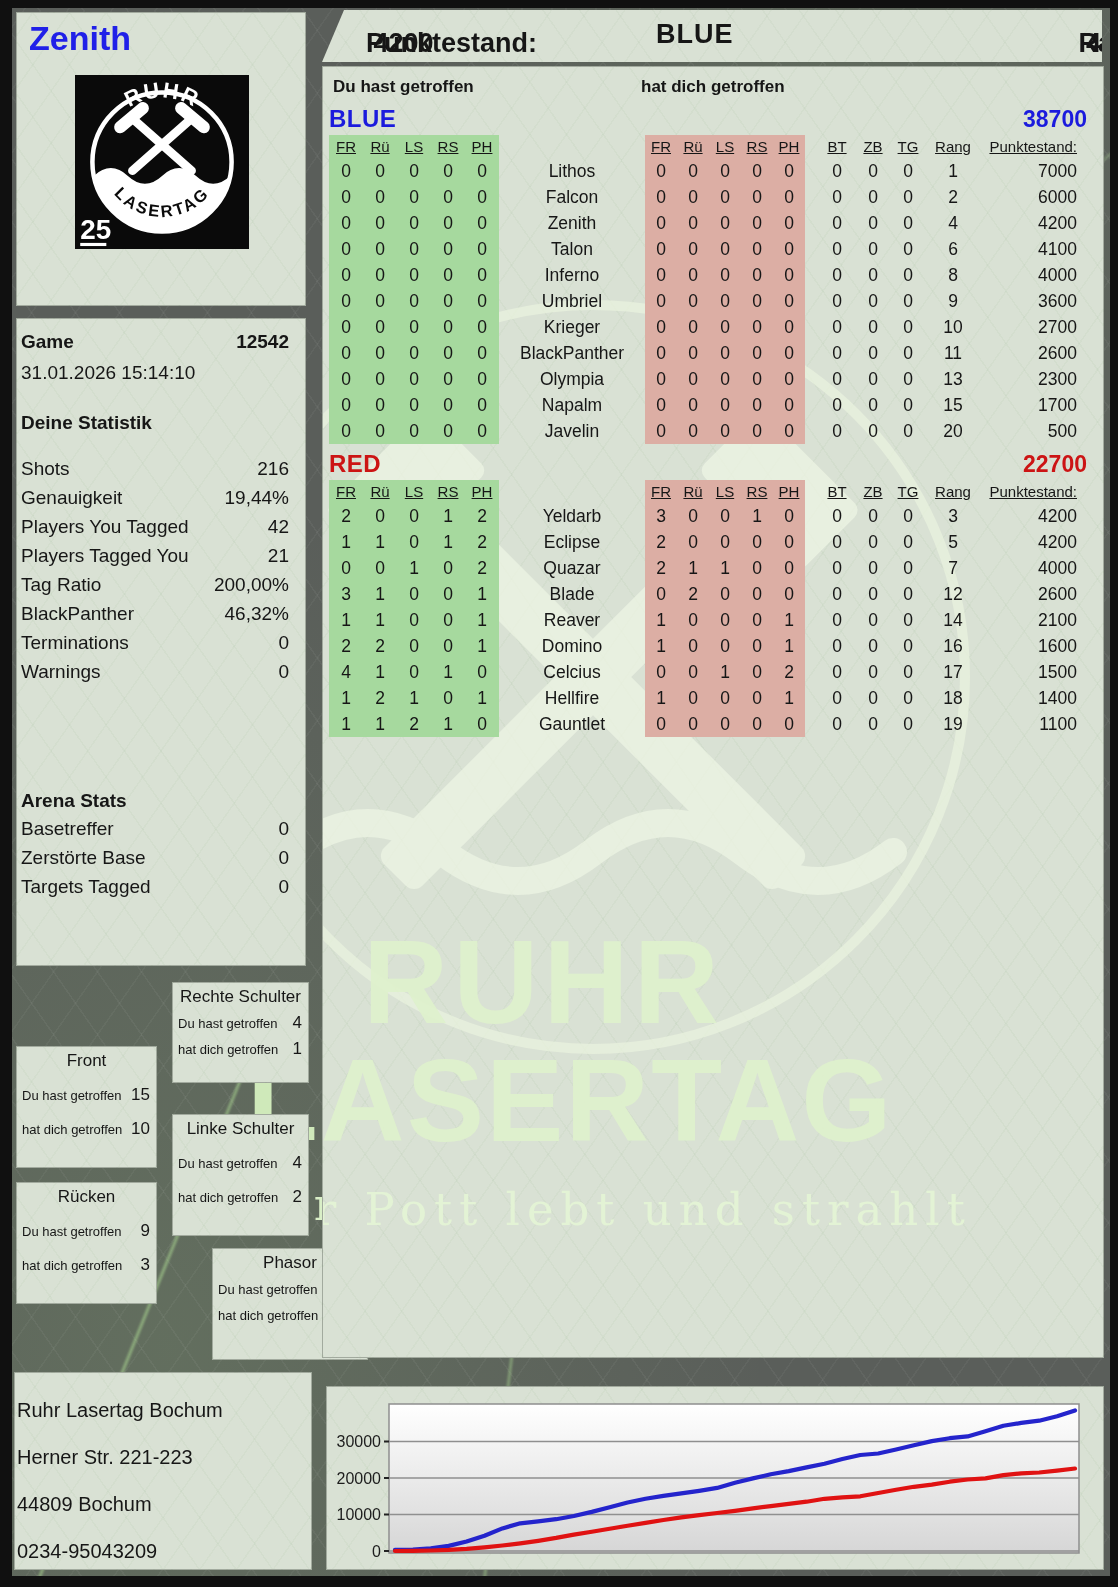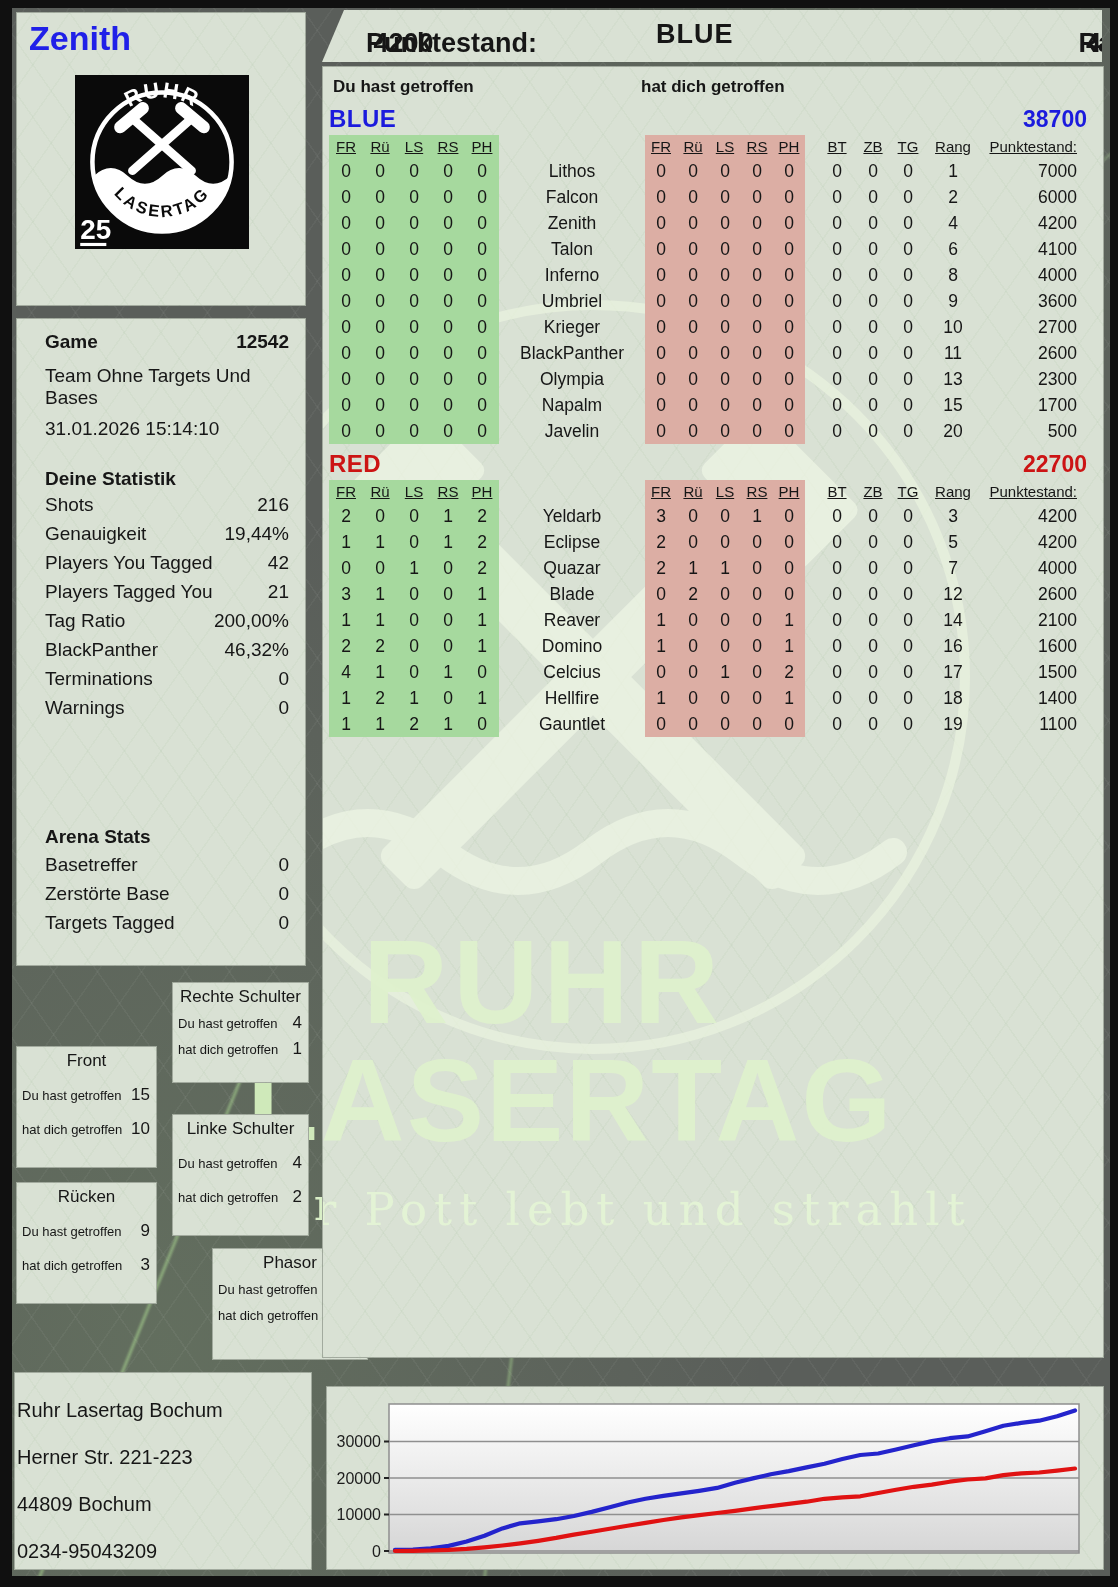--- a/index.html
+++ b/index.html
@@ -40,27 +40,27 @@
   .hdr-team{left:334px;letter-spacing:1px;}
   .hdr-rank{right:16px;}
 
   
   #sidebar-top{left:16px;top:12px;width:288px;height:292px;}
   .player-name{position:absolute;left:12px;top:6px;font-size:34px;font-weight:bold;color:#2020e8;}
   #logo-svg{position:absolute;left:58px;top:62px;width:174px;height:174px;}
 
   
   #sidebar-stats{left:16px;top:318px;width:290px;height:648px;padding:0;box-sizing:border-box;}
-  .sp-inner{padding:12px 16px 0 28px;font-size:19px;}
+  .sp-inner{padding:12px 16px 0 4px;font-size:19px;}
   .game-row{display:flex;justify-content:space-between;font-weight:bold;}
   .mode-line{margin-top:12px;}
   .date-line{margin-top:9px;}
   .section-title{font-weight:bold;margin-top:28px;}
   .stat-row{display:flex;justify-content:space-between;height:29px;align-items:center;}
-  #stats-rows{margin-top:0;}
+  #stats-rows{margin-top:20px;}
   #arena-title{margin-top:104px;}
   #arena-rows{margin-top:2px;}
 
   
   .hitbox{box-sizing:border-box;padding-top:4px;}
   #hitbox-rechte{left:172px;top:982px;width:137px;height:101px;}
   #hitbox-front{left:16px;top:1046px;width:141px;height:122px;}
   #hitbox-linke{left:172px;top:1114px;width:137px;height:122px;}
   #hitbox-ruecken{left:16px;top:1182px;width:141px;height:122px;}
   #hitbox-phasor{left:172px;top:1248px;width:156px;height:112px;margin-left:40px;}
@@ -154,21 +154,20 @@
       <rect x="3" y="96.5" width="15" height="1.8" fill="#ffffff"></rect>
     </svg>
   </div>
 
   <div class="panel" id="sidebar-stats">
     <div class="sp-inner">
       <div class="game-row">
         <span>Game</span>
         <span>12542</span>
       </div>
-      <div class="mode-line">Team Ohne Targets Und Bases</div>
       <div class="date-line">31.01.2026 15:14:10</div>
       <div class="section-title">Deine Statistik</div>
       <div id="stats-rows">
           <div class="stat-row">
             <div>Shots</div>
             <div>216</div>
           </div>
           <div class="stat-row">
             <div>Genauigkeit</div>
             <div>19,44%</div>

